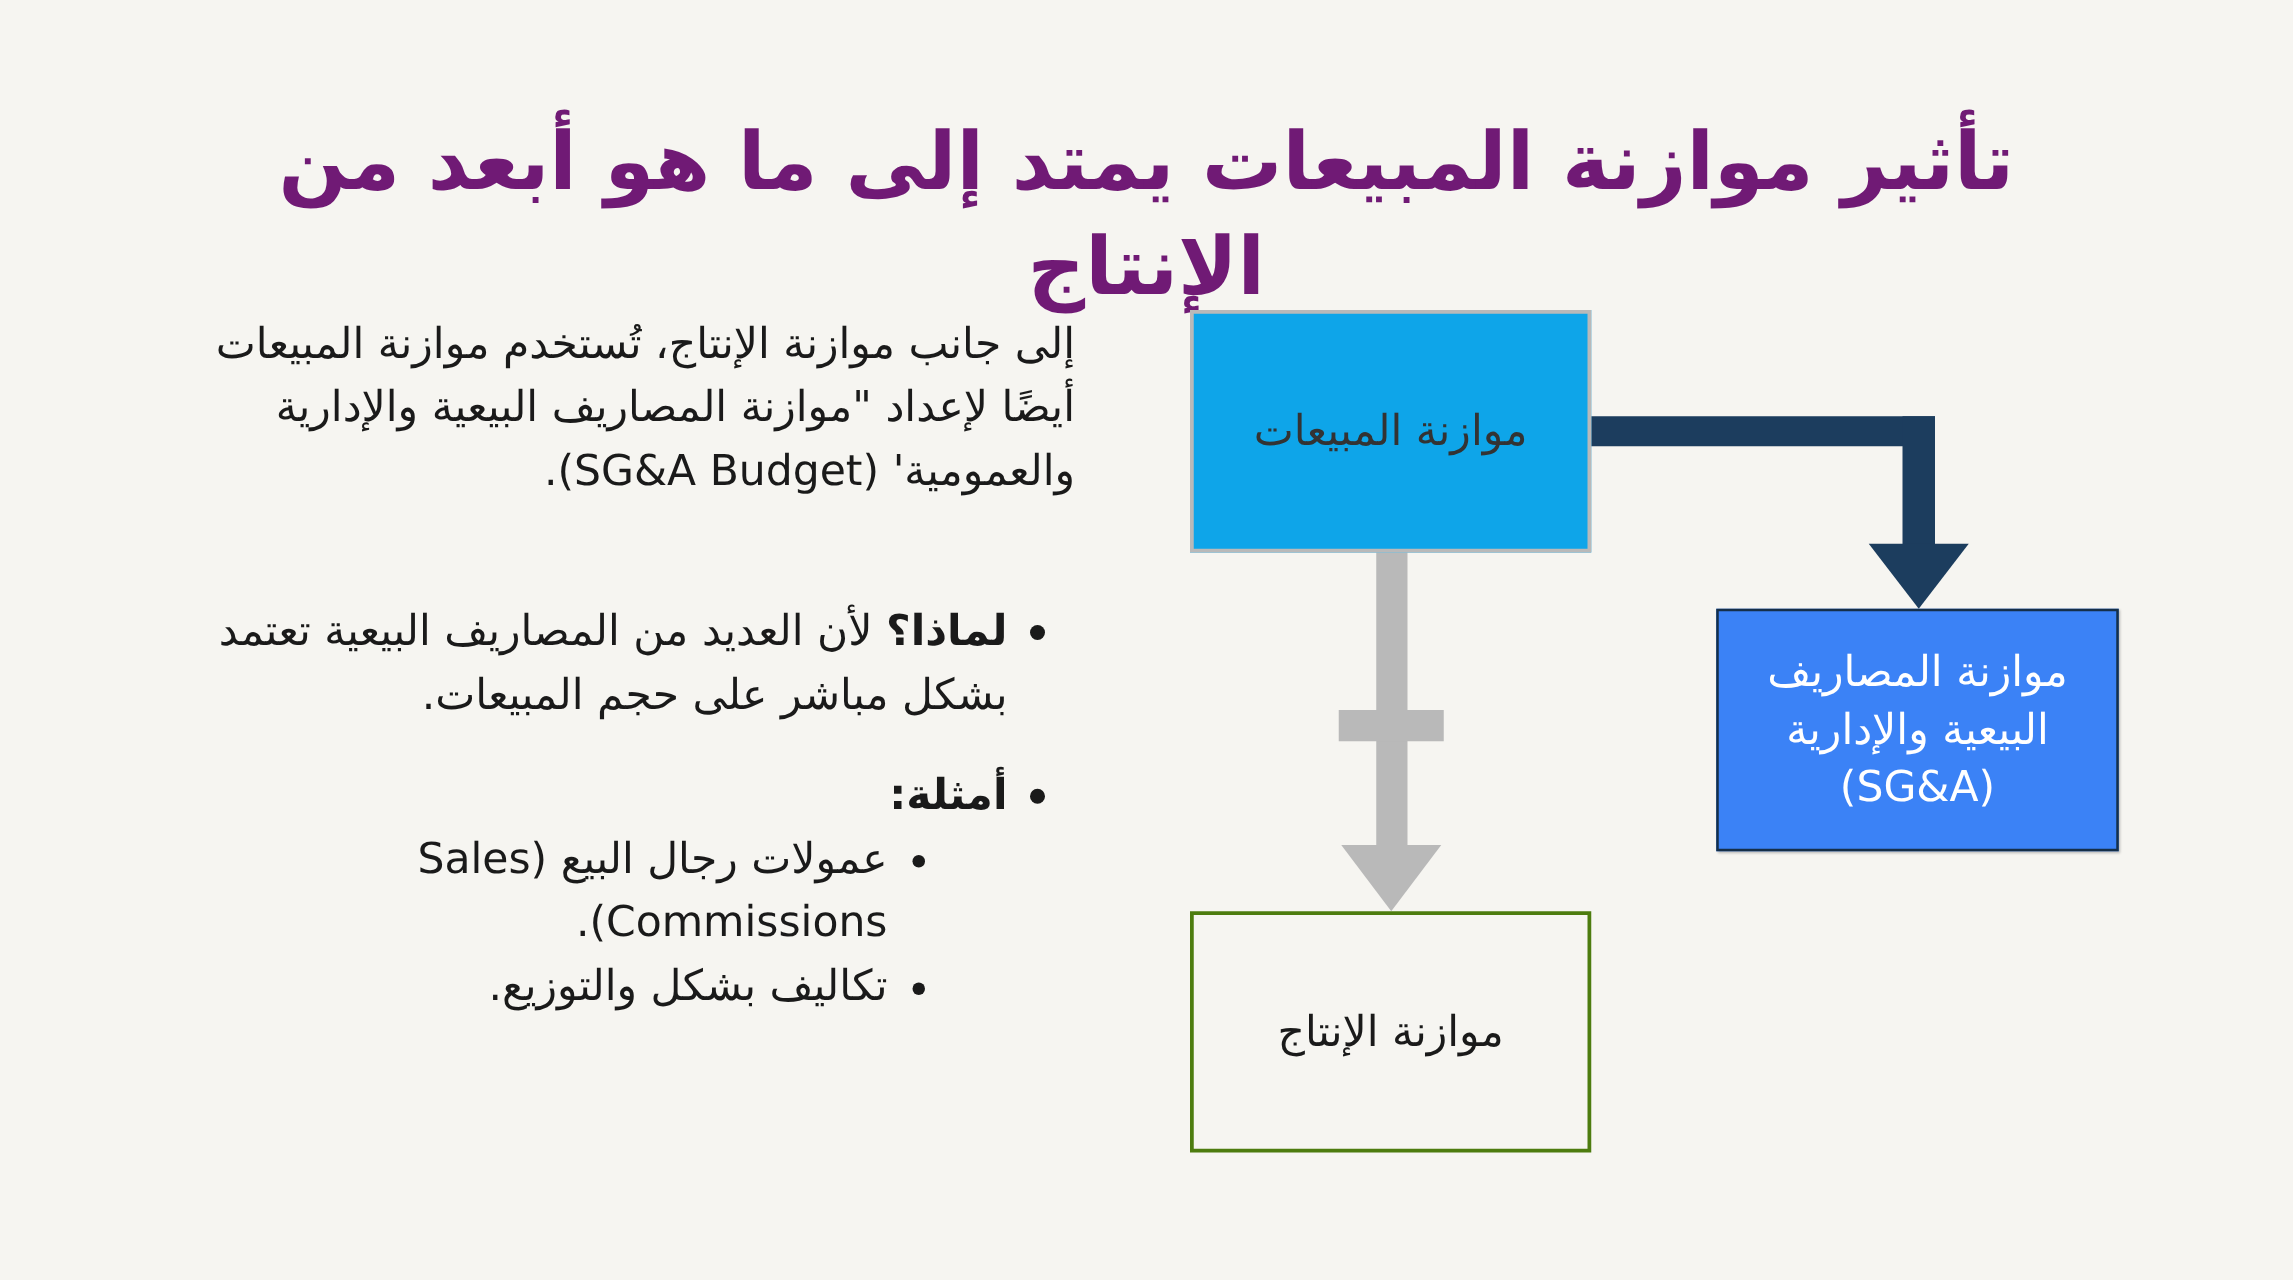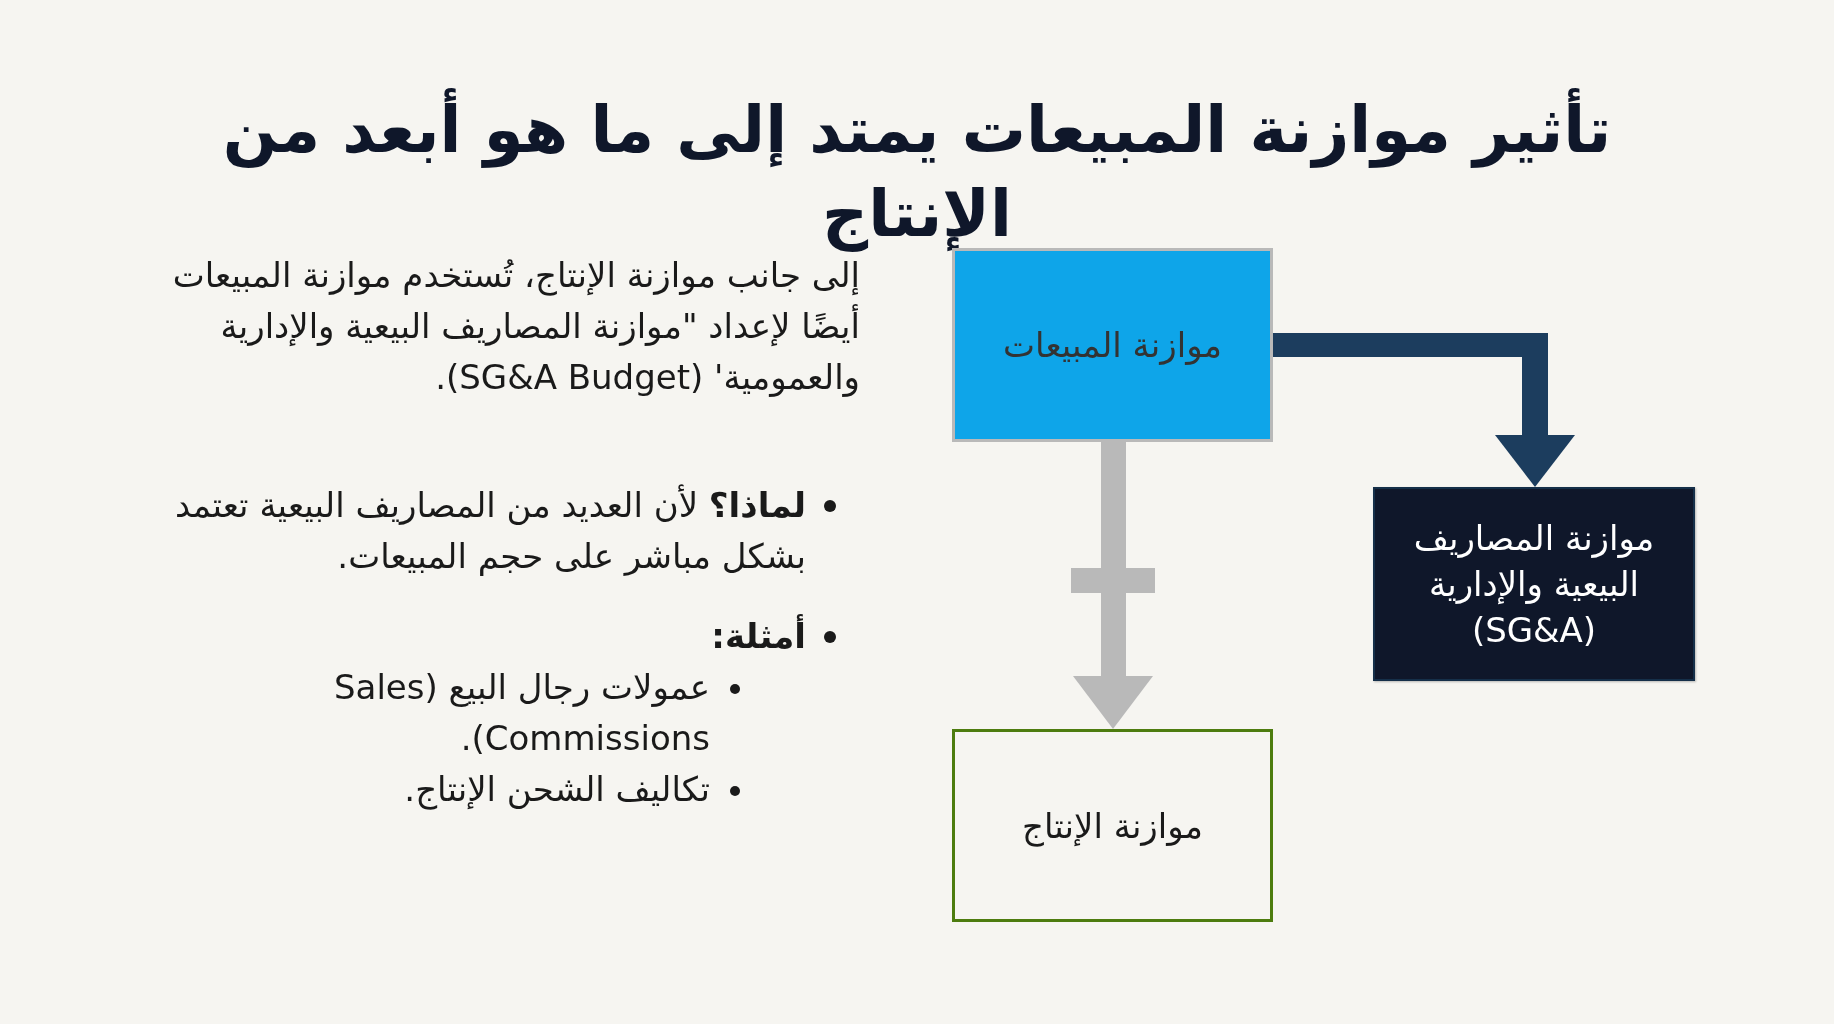--- a/index.html
+++ b/index.html
@@ -10,21 +10,21 @@
       color: #1a1a1a;
       position: relative;
     }
     .title {
       position: absolute;
       left: 120px; top: 88px; width: 1594px;
       text-align: center;
       direction: rtl;
       font-size: 64px;
       font-weight: bold;
-      color: #0f172a;
+      color: #701a75;
       line-height: 84px;
     }
     .intro {
       position: absolute;
       right: 974px; top: 250px; width: 740px;
       direction: rtl;
       text-align: right;
       font-size: 34px;
       line-height: 51px;
       color: #1a1a1a;
@@ -86,21 +86,21 @@
       color: #333333;
     }
     .box-production {
       left: 952px; top: 729px; width: 321px; height: 193px;
       background: #f6f5f1;
       border: 3px solid #4d7c0f;
       color: #1a1a1a;
     }
     .box-sga {
       left: 1373px; top: 487px; width: 322px; height: 194px;
-      background: #0f172a;
+      background: #3b82f6;
       border: 2px solid #152f49;
       color: #ffffff;
       padding: 0 20px;
       box-shadow: 1px 1px 2px rgba(0,0,0,0.25);
     }
     svg.arrows {
       position: absolute; left: 0; top: 0;
       width: 1834px; height: 1024px;
       pointer-events: none;
     }
@@ -111,21 +111,21 @@
 <h1 class="title">تأثير موازنة المبيعات يمتد إلى ما هو أبعد من الإنتاج</h1>
 
 <p class="intro"><span>إلى جانب موازنة الإنتاج، تُستخدم موازنة المبيعات أيضًا لإعداد "</span><b>موازنة المصاريف البيعية والإدارية</b><span> والعمومية' (SG&amp;A Budget).</span></p>
 
 <ul class="bullets">
   <li class="bullet why"><b>لماذا؟</b><span> لأن العديد من المصاريف البيعية تعتمد بشكل مباشر على حجم المبيعات.</span></li>
   <li class="bullet">
     <b>أمثلة:</b>
     <ul class="sub-bullets">
       <li class="sub-bullet">عمولات رجال البيع (Sales Commissions).</li>
-      <li class="sub-bullet">تكاليف الشحن الإنتاج.</li>
+      <li class="sub-bullet">تكاليف بشكل والتوزيع.</li>
     </ul>
   </li>
 </ul>
 
 <svg class="arrows" viewBox="0 0 1834 1024" xmlns="http://www.w3.org/2000/svg">
   <g>
     <rect x="1101" y="442" width="25" height="236" fill="#b9b9b9"></rect>
     <rect x="1071" y="568" width="84" height="25" fill="#b9b9b9"></rect>
     <polygon points="1073,676 1153,676 1113,729" fill="#b9b9b9"></polygon>
   </g>

